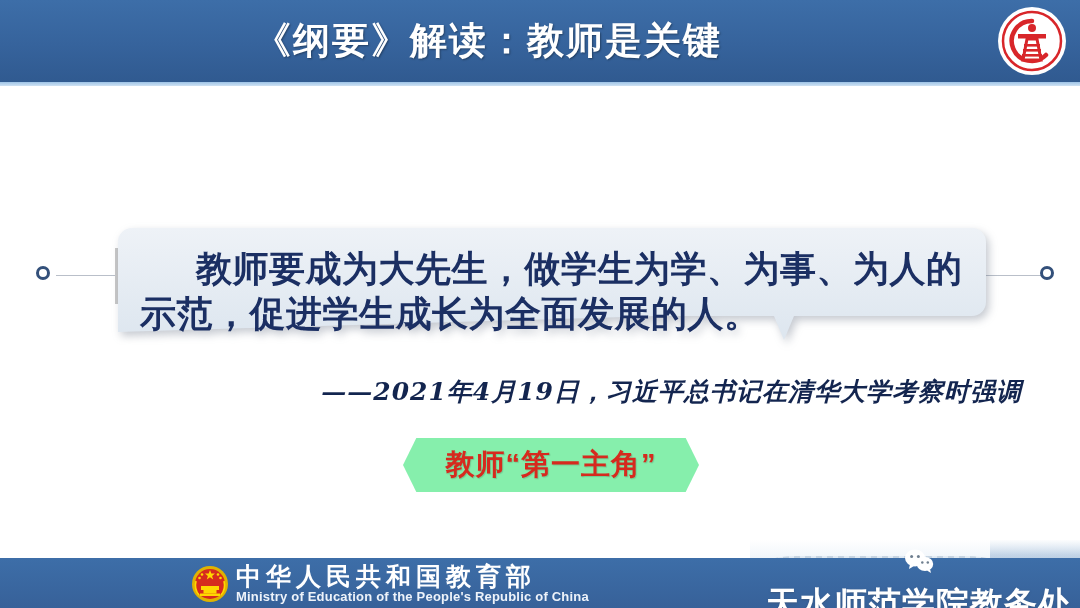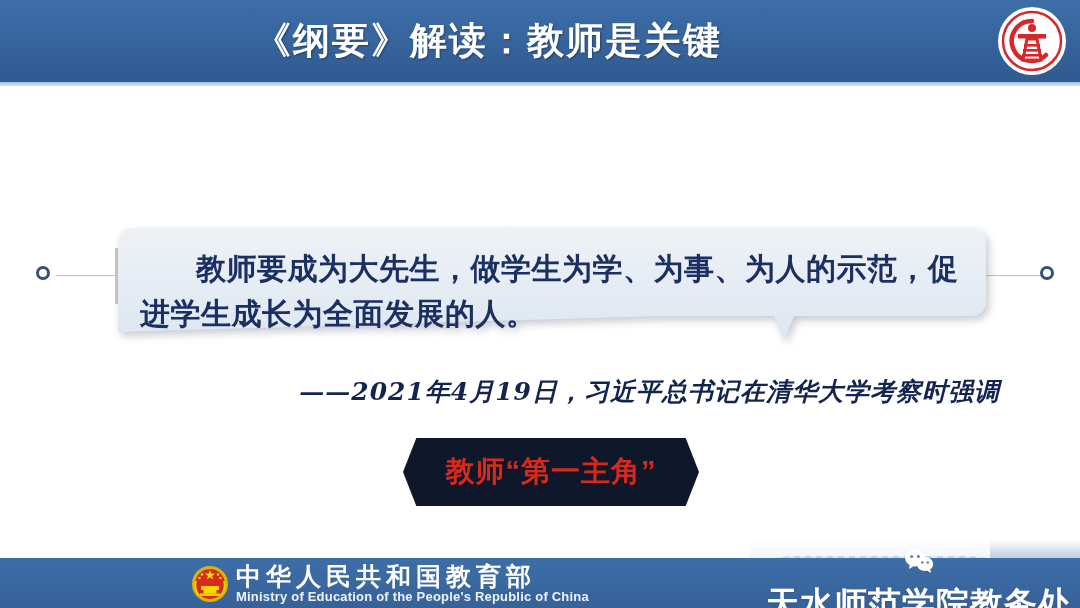--- a/index.html
+++ b/index.html
@@ -112,47 +112,48 @@
     left: 118px; top: 228px;
     width: 868px; height: 120px;
     filter: drop-shadow(3px 4px 4px rgba(90,100,120,0.35));
   }
   .bubble-svg { display: block; }
   .bubble-text {
     position: absolute;
     left: 22px; top: 18px;
     width: 828px;
     color: #1b2f63;
-    font-size: 30px;
+    font-size: 36px;
     font-weight: bold;
     line-height: 45px;
     text-indent: 56px;
     letter-spacing: 0.5px;
   }
 
   
   .attribution {
     position: absolute;
     left: 0; top: 375px;
     width: 1000px;
     text-align: right;
     font-family: "DejaVu Serif", "Liberation Serif", serif;
     font-size: 25px;
     font-style: italic;
     font-weight: bold;
     color: #13254f;
     letter-spacing: 1px;
+    padding-left: 22px;
   }
 
   
   .hex-banner {
     position: absolute;
     left: 403px; top: 438px;
-    width: 296px; height: 68px;
-    background: #0f172a;
+    width: 296px; height: 54px;
+    background: #86efac;
     clip-path: polygon(4.5% 0%, 95.5% 0%, 100% 50%, 95.5% 100%, 4.5% 100%, 0% 50%);
     display: flex;
     align-items: center;
     justify-content: center;
   }
   .hex-text {
     color: #d62a1e;
     font-size: 29px;
     font-weight: bold;
     letter-spacing: 1px;

